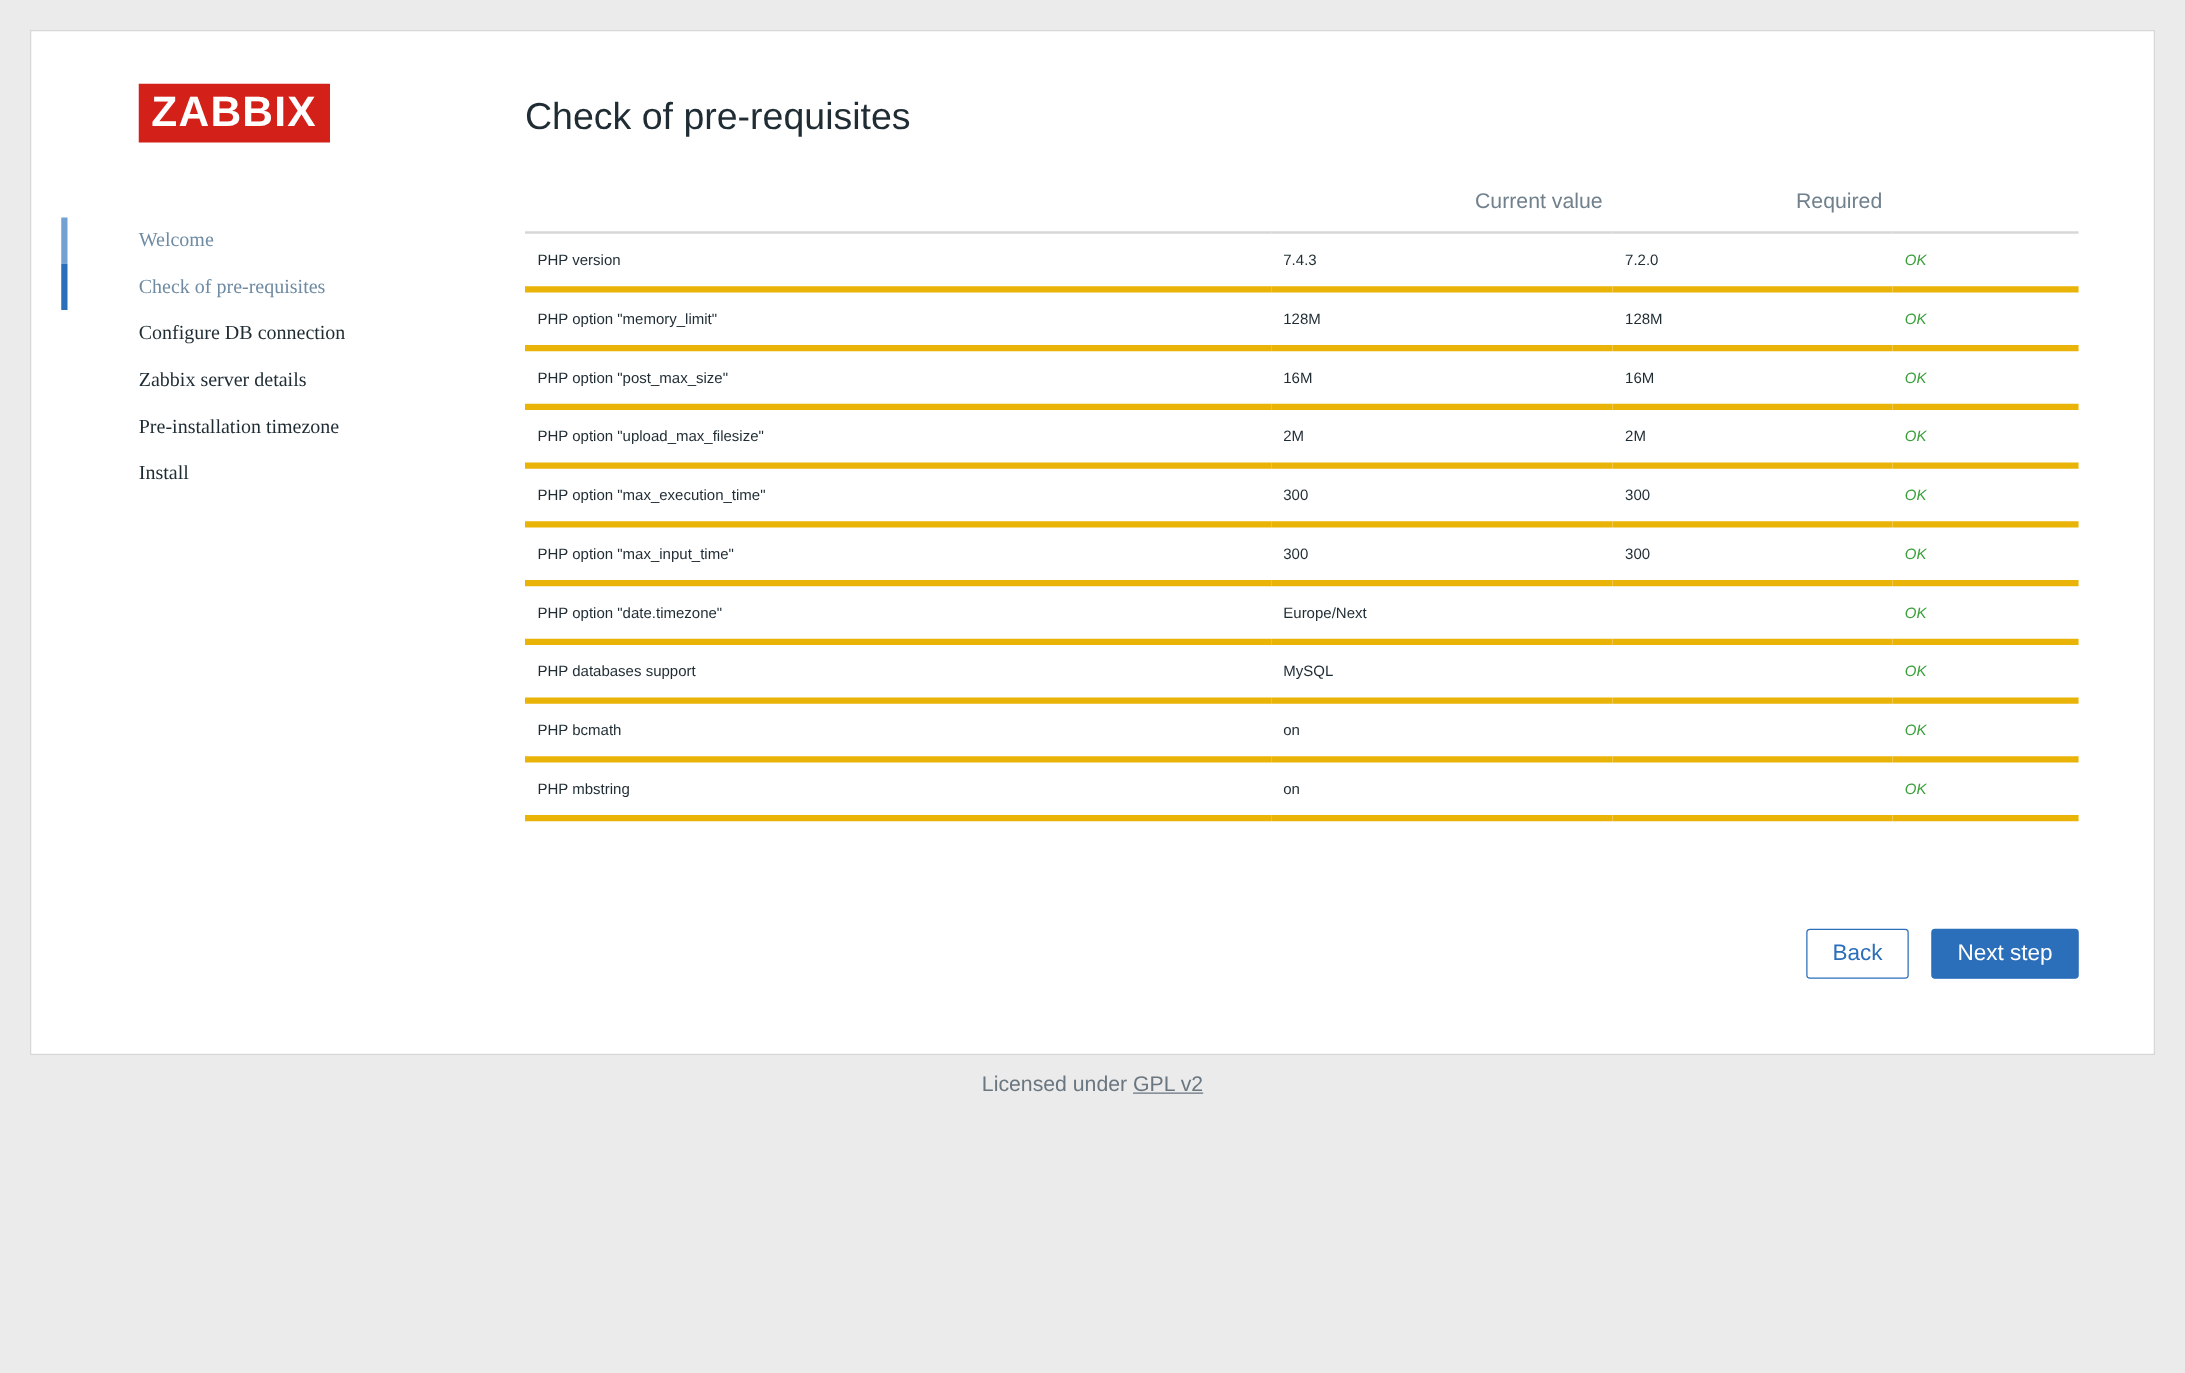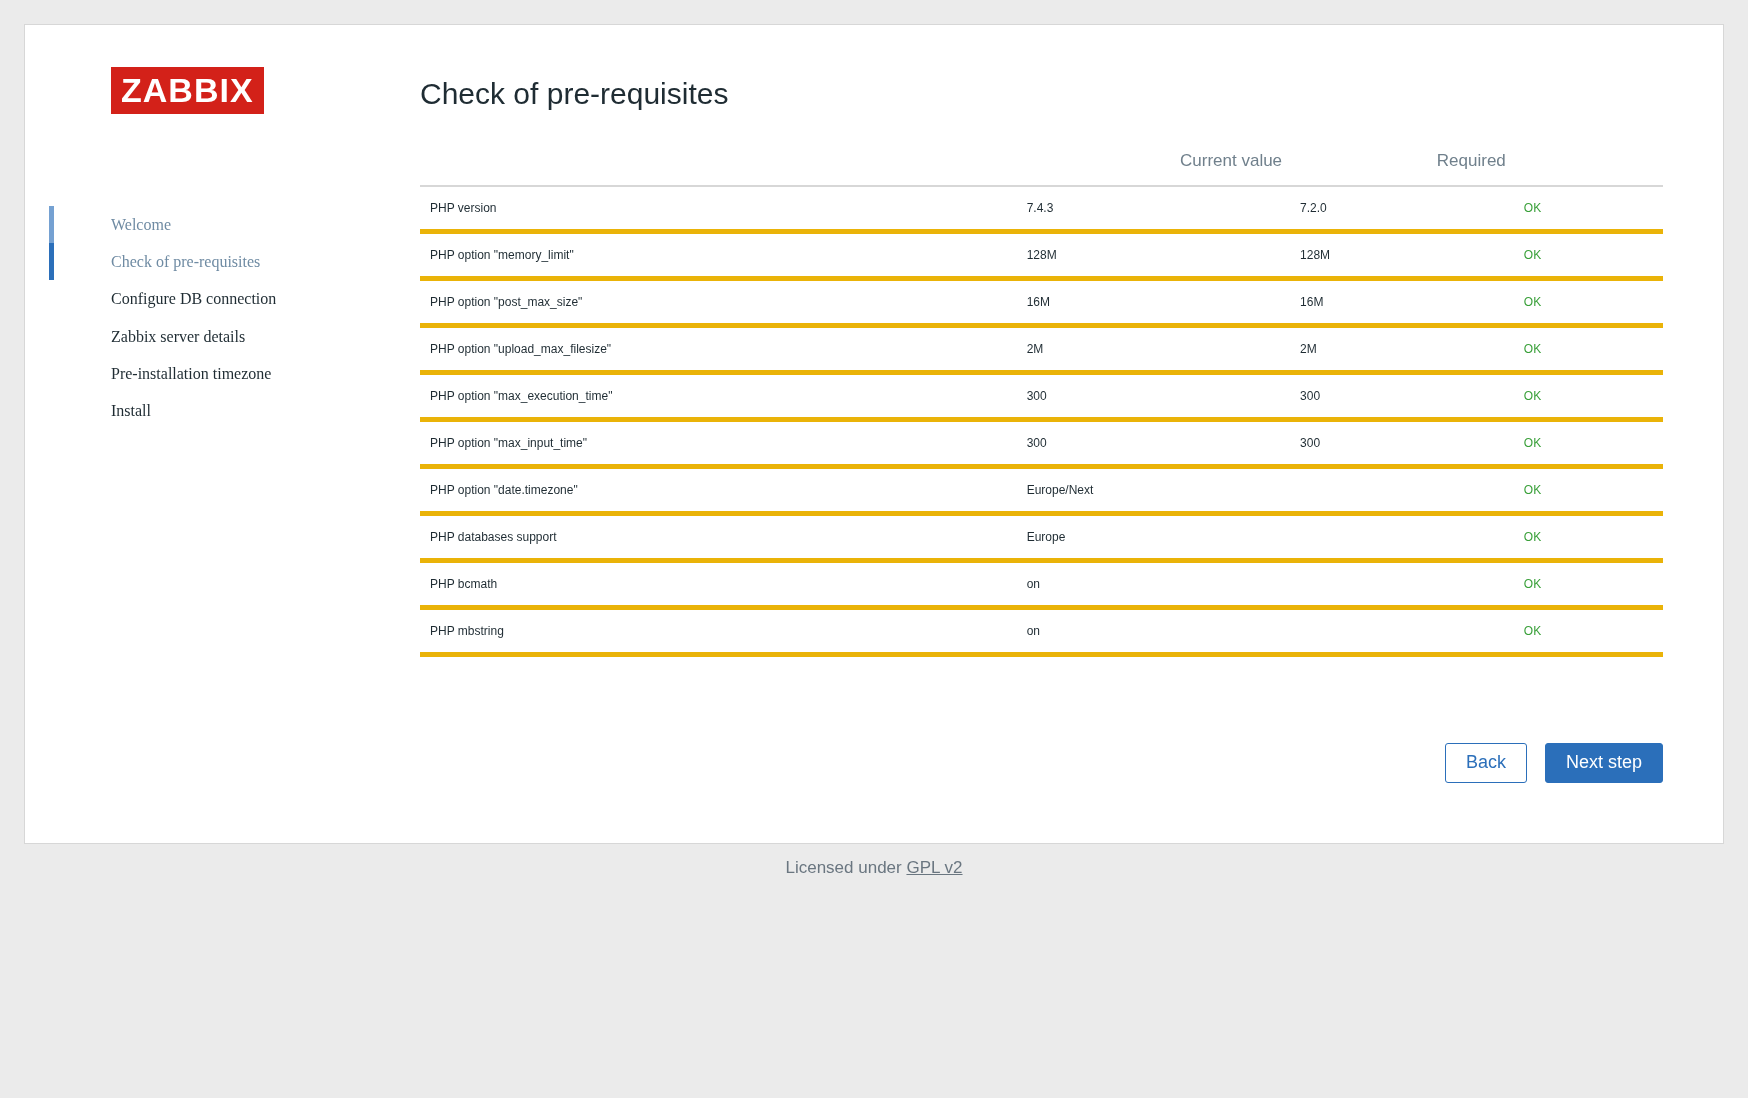--- a/index.html
+++ b/index.html
@@ -28,21 +28,21 @@
     }
     .logo {
       display: inline-block;
       background: #d32119;
       color: #ffffff;
       font-family: Arial, Helvetica, sans-serif;
       font-weight: 700;
       font-size: 34px;
       letter-spacing: 1px;
       padding: 4px 10px 4px 10px;
-      margin-bottom: 92px;
+      margin-bottom: 60px;
     }
     .steps {
       list-style: none;
       position: relative;
     }
     .steps li {
       font-size: 16px;
       line-height: 1.2;
       padding: 9px 0 9px 0;
       color: #1f2c33;
@@ -115,21 +115,21 @@
     }
     tbody td {
       font-size: 12px;
       padding: 14px 10px 14px 10px;
       border-bottom: 5px solid #eab308;
       color: #1f2c33;
     }
     .col-name   { width: 48%; }
     .col-cur    { width: 22%; }
     .col-req    { width: 18%; }
-    .col-status { width: 12%; text-align: left; }
+    .col-status { width: 12%; text-align: left; font-style: italic; }
     td.status { color: #3aa03a; font-weight: 400; }
     .footer-row {
       margin-top: auto;
       padding-top: 44px;
       display: flex;
       justify-content: flex-end;
       gap: 18px;
     }
     .btn {
       font-size: 18px;
@@ -227,21 +227,21 @@
                   <td class="col-status status">OK</td>
                 </tr>
                 <tr>
                   <td class="col-name">PHP option "date.timezone"</td>
                   <td class="col-cur">Europe/Next</td>
                   <td class="col-req"></td>
                   <td class="col-status status">OK</td>
                 </tr>
                 <tr>
                   <td class="col-name">PHP databases support</td>
-                  <td class="col-cur">Europe</td>
+                  <td class="col-cur">MySQL</td>
                   <td class="col-req"></td>
                   <td class="col-status status">OK</td>
                 </tr>
                 <tr>
                   <td class="col-name">PHP bcmath</td>
                   <td class="col-cur">on</td>
                   <td class="col-req"></td>
                   <td class="col-status status">OK</td>
                 </tr>
                 <tr>

